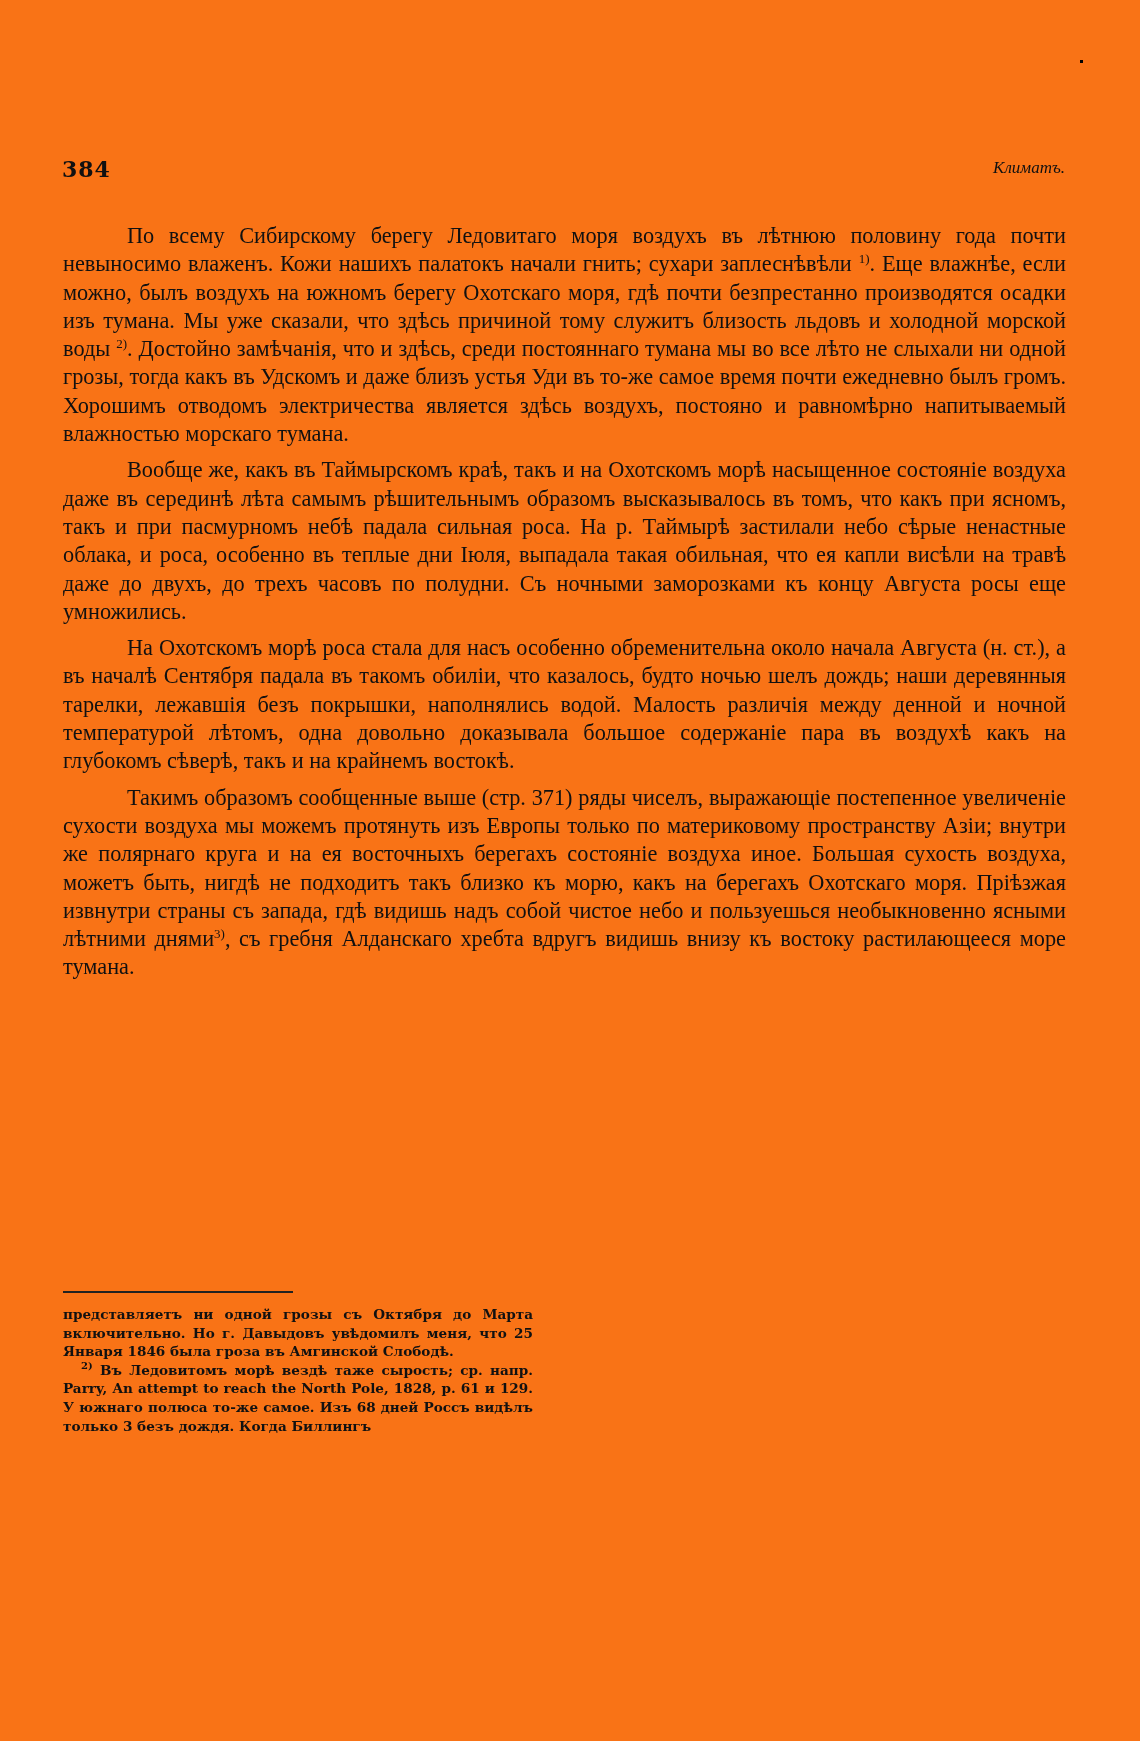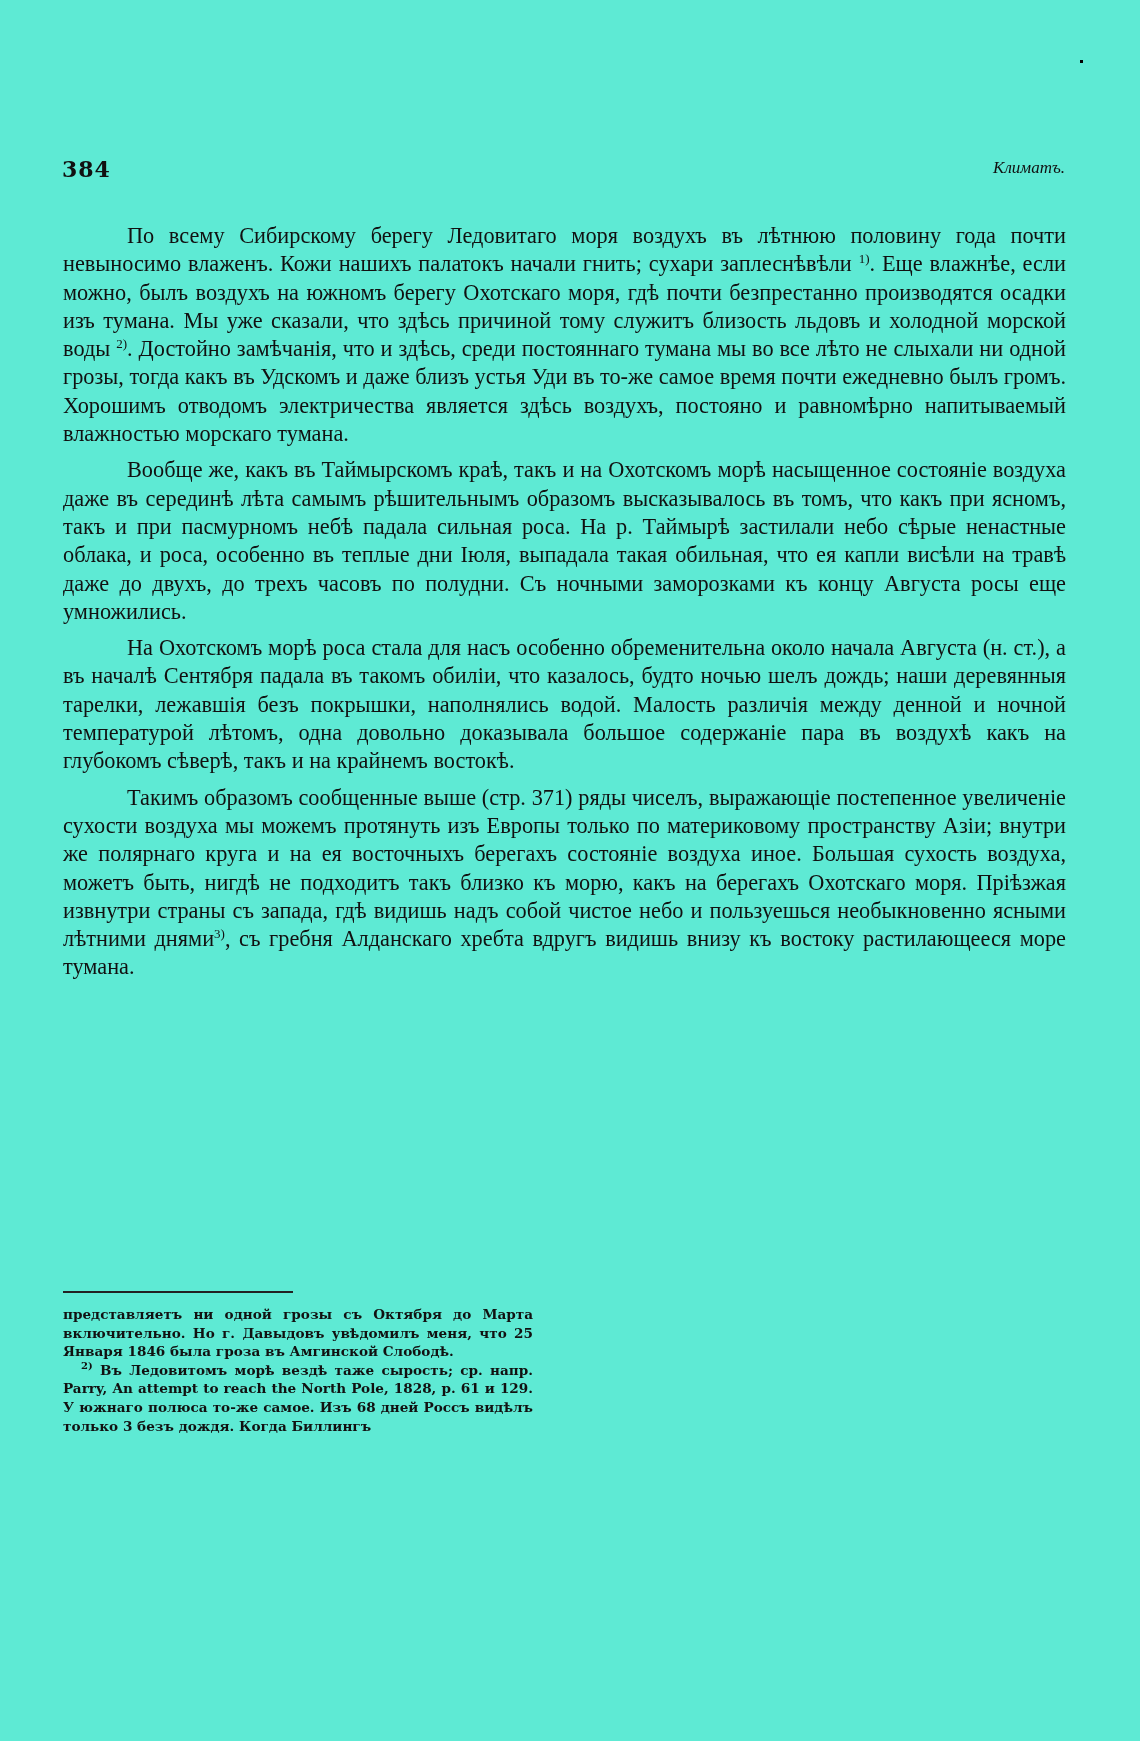--- a/index.html
+++ b/index.html
@@ -1,17 +1,17 @@
 <!DOCTYPE html>
 <html><head>
 <meta charset="utf-8">
 <style>
   html, body { margin: 0; padding: 0; background: #ffffff; }
   body { width: 1140px; height: 1741px; position: relative; overflow: hidden; color: #111; }
-  .page { position: absolute; left: 0; top: 0; width: 1140px; height: 1741px; background: #5eead4; }
+  .page { position: absolute; left: 0; top: 0; width: 1140px; height: 1741px; background: #f97316; }
   .header { position: absolute; top: 156px; left: 62px; width: 1003px; height: 30px; }
   .page-number { position: absolute; left: 0; top: 0; font-family: "DejaVu Serif", serif; font-size: 22px; font-weight: bold; letter-spacing: 1px; }
   .running-title { position: absolute; left: 0; right: 0; text-align: right; top: 2px; font-family: "Liberation Serif", serif; font-style: italic; font-size: 17px; }
   .body-text { position: absolute; top: 214px; left: 63px; width: 1003px; font-family: "Liberation Serif", serif; font-size: 22.3px; line-height: 28.3px; text-align: justify; }
   .body-text p { margin: 8px 0 4px 0; text-indent: 64px; }
   .body-text p:last-child { margin-bottom: 0; }
   sup { font-size: 13px; line-height: 0; vertical-align: super; }
   .fn-rule { position: absolute; left: 63px; top: 1291px; width: 230px; border-top: 2px solid #222; }
   .footnotes { position: absolute; top: 1305px; left: 63px; width: 1003px; display: flex; justify-content: space-between; font-family: "DejaVu Serif", serif; font-size: 13.6px; line-height: 18.6px; font-weight: bold; flex-direction: column; }
   .fn-col { width: 470px; text-align: justify; }

